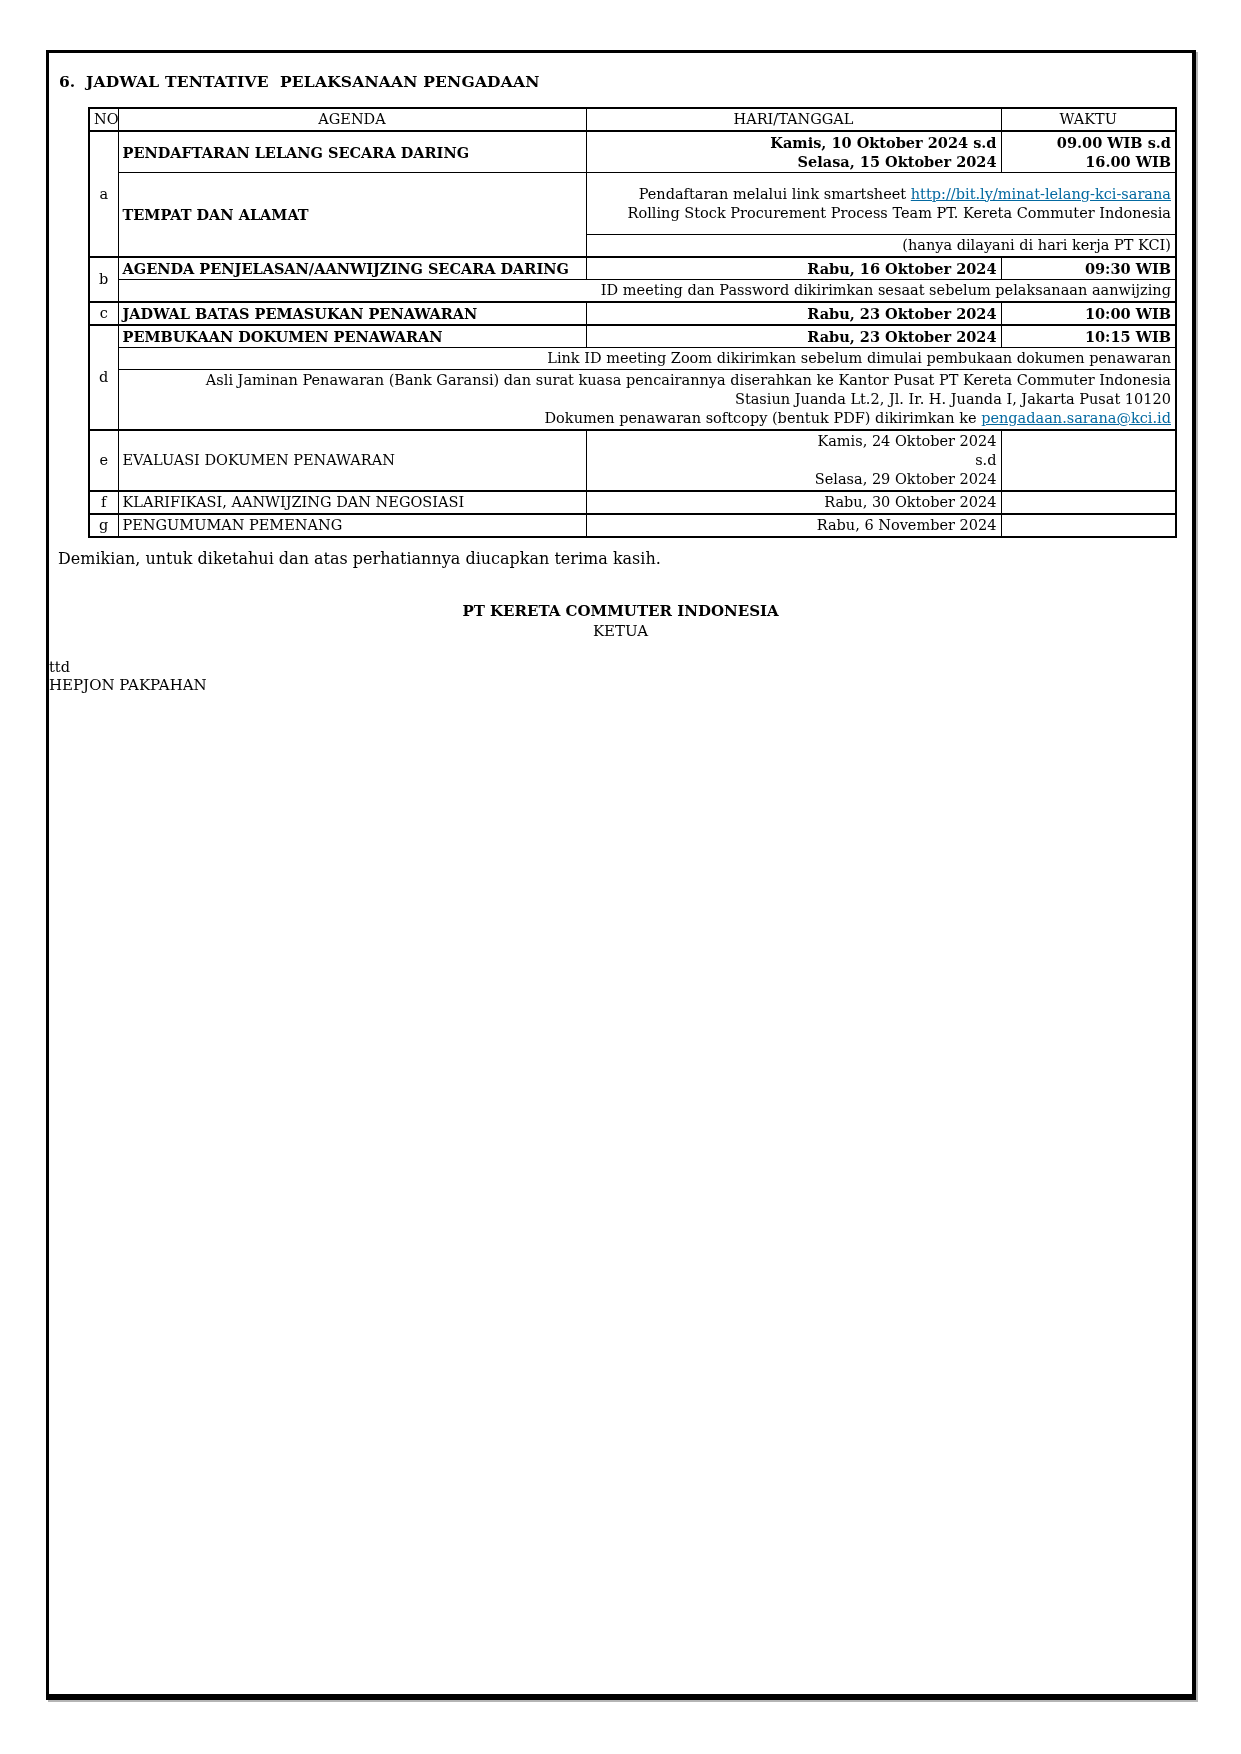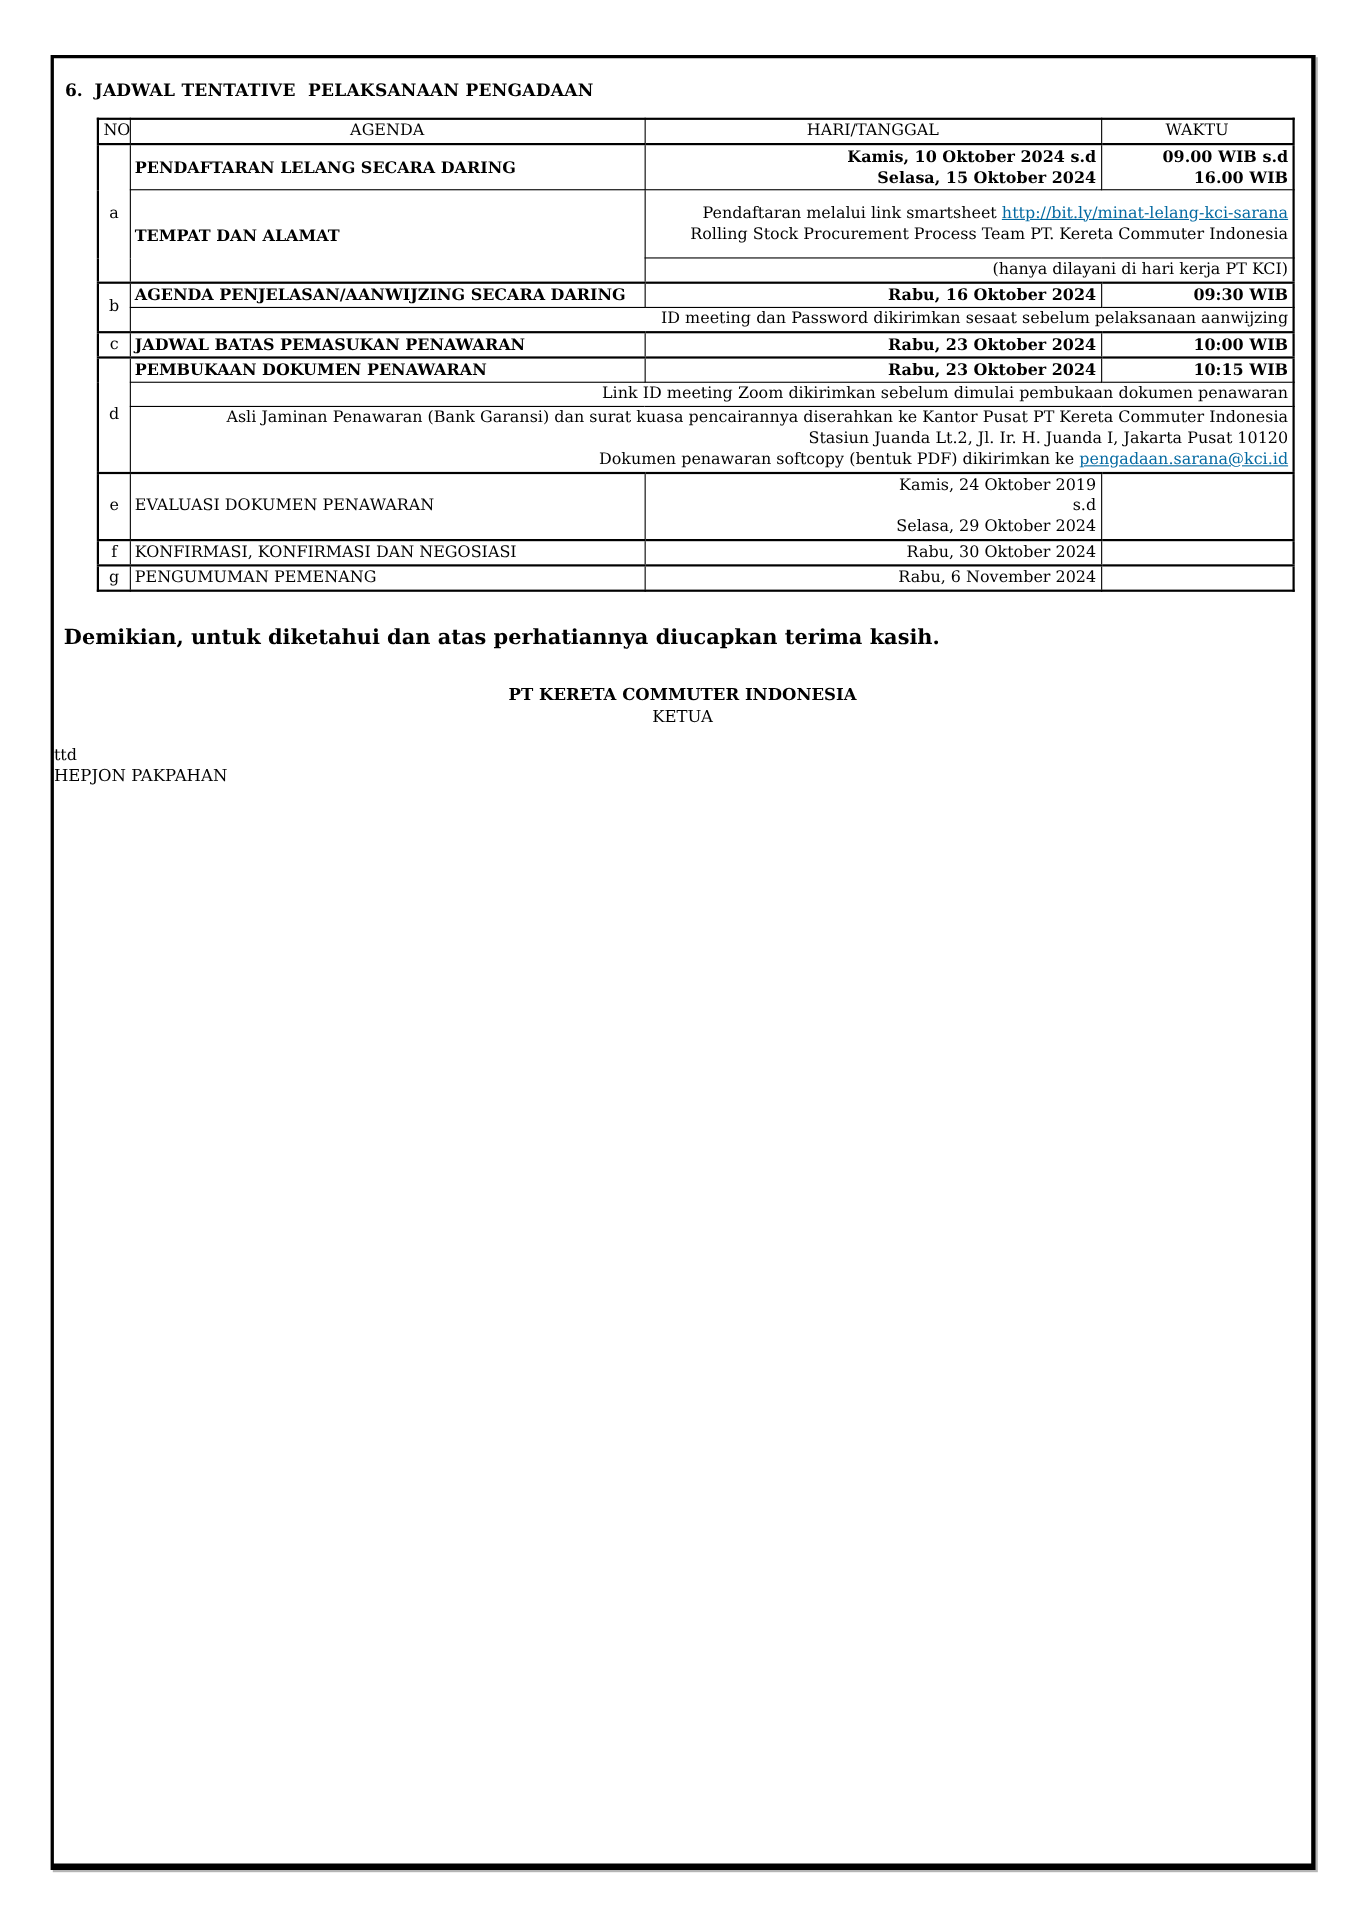--- a/index.html
+++ b/index.html
@@ -35,21 +35,21 @@
   .top { vertical-align:top; }
   .r-hdr { height:21px; }
   .r-a1 { height:38px; } .r-a2 { height:62px; } .r-a3 { height:22px; }
   .r-b1 { height:22px; } .r-b2 { height:21px; }
   .r-c  { height:22px; }
   .r-d1 { height:22px; } .r-d2 { height:21px; } .r-d3 { height:58px; }
   .r-e  { height:58px; } .r-f  { height:22px; } .r-g  { height:22px; }
   .lnk { color:#0369a1; text-decoration:underline; cursor:pointer; word-break:break-word; }
 
   .para-contact { margin:24px 10px 0 9px; font-size:15px; line-height:25px; text-align:justify; }
-  .para-closing { margin:31px 10px 0 9px; font-size:19px; line-height:20px;font-weight:bold; }
+  .para-closing { margin:11px 10px 0 9px; font-size:16px; line-height:20px; }
   .sig-block { margin-top:32px; text-align:center; font-size:15px; line-height:20px; }
   .sig-company { font-weight:bold; }
   .sig-ttd { margin-top:18px; text-align:left; font-size:14.5px; }
   .sig-name { margin-top:1px; font-size:15px; }
 </style>
 </head>
 <body>
 
 <div class="frame">
 
@@ -121,27 +121,27 @@
       <td class="c" colspan="3">
         <span>Asli Jaminan Penawaran (Bank Garansi) dan surat kuasa pencairannya diserahkan ke Kantor Pusat PT Kereta Commuter Indonesia</span><br>
         <span>Stasiun Juanda Lt.2, Jl. Ir. H. Juanda I, Jakarta Pusat 10120</span><br>
         <span>Dokumen penawaran softcopy (bentuk PDF) dikirimkan ke </span><a class="lnk">pengadaan.sarana@kci.id</a>
       </td>
     </tr>
 
     <tr class="grp r-e">
       <td class="no-col top">e</td>
       <td>EVALUASI DOKUMEN PENAWARAN</td>
-      <td class="c"><span>Kamis, 24 Oktober 2019</span><br><span>s.d</span><br><span>Selasa, 29 Oktober 2024</span></td>
+      <td class="c"><span>Kamis, 24 Oktober 2024</span><br><span>s.d</span><br><span>Selasa, 29 Oktober 2024</span></td>
       <td></td>
     </tr>
 
     <tr class="grp r-f">
       <td class="no-col">f</td>
-      <td>KONFIRMASI, KONFIRMASI DAN NEGOSIASI</td>
+      <td>KLARIFIKASI, AANWIJZING DAN NEGOSIASI</td>
       <td class="c">Rabu, 30 Oktober 2024</td>
       <td></td>
     </tr>
 
     <tr class="grp r-g">
       <td class="no-col">g</td>
       <td>PENGUMUMAN PEMENANG</td>
       <td class="c">Rabu, 6 November 2024</td>
       <td></td>
     </tr>

